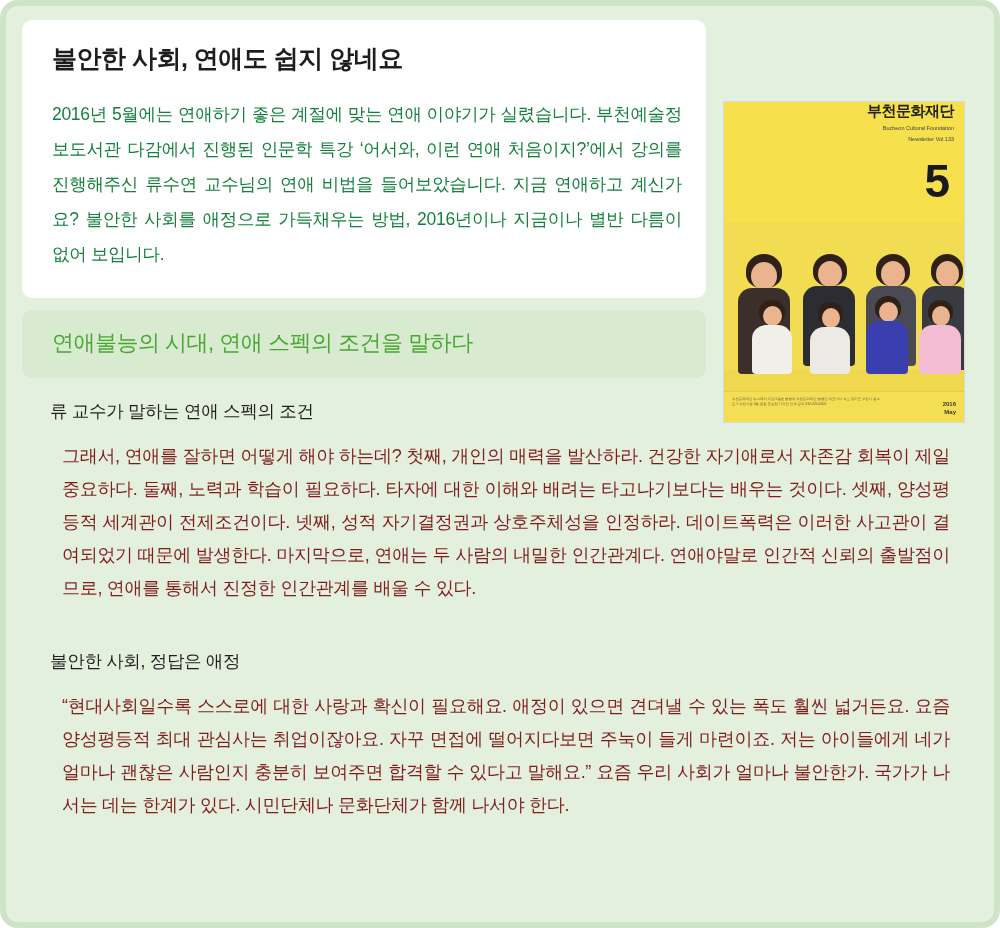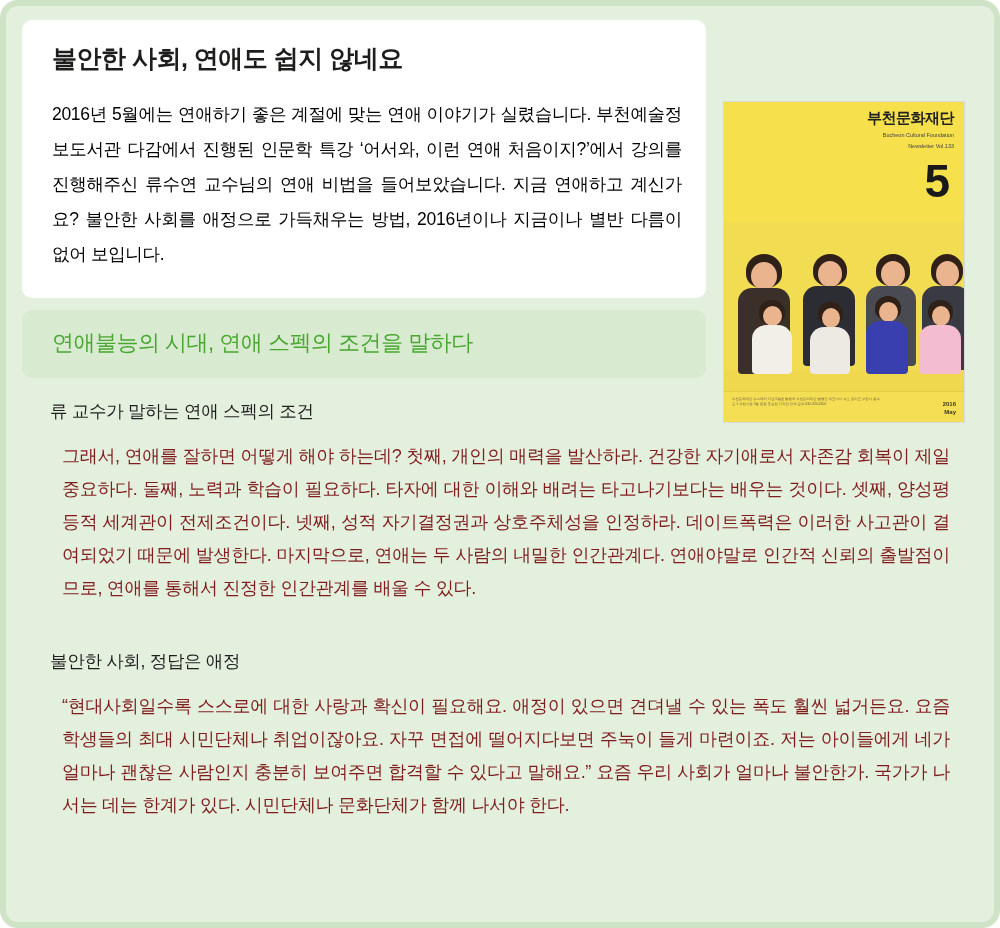--- a/index.html
+++ b/index.html
@@ -38,21 +38,21 @@
   }
   .top-title {
     font-size: 25px;
     font-weight: bold;
     color: #1d1d1b;
     letter-spacing: -0.5px;
     margin: 0 0 22px 0;
   }
   .top-body {
     font-size: 17.5px;
-    color: #000000;
+    color: #15803d;
     line-height: 35px;
     text-align: justify;
     letter-spacing: -0.3px;
     margin: 0;
     width: 630px;
   }
 
   
   .cover-wrap {
     position: absolute;
@@ -67,21 +67,21 @@
   .cover {
     position: relative;
     width: 100%;
     height: 100%;
     background: linear-gradient(#f6e04b 0%, #f6e04b 52%, #f3d93f 52%, #f3d93f 100%);
     overflow: hidden;
   }
   .cover-brand {
     position: absolute;
     right: 10px;
-    top: 7px;
+    top: 0;
     text-align: right;
   }
   .cover-brand .kr {
     font-size: 15px;
     font-weight: bold;
     color: #222;
     letter-spacing: -0.5px;
     display: block;
   }
   .cover-brand .en {
@@ -293,16 +293,16 @@
 
   <div class="green-card">
     <h2 class="green-title">연애불능의 시대, 연애 스펙의 조건을 말하다</h2>
   </div>
 
   <div class="lower">
     <p class="sub-lead">류 교수가 말하는 연애 스펙의 조건</p>
     <p class="para">그래서, 연애를 잘하면 어떻게 해야 하는데? 첫째, 개인의 매력을 발산하라. 건강한 자기애로서 자존감 회복이 제일 중요하다. 둘째, 노력과 학습이 필요하다. 타자에 대한 이해와 배려는 타고나기보다는 배우는 것이다. 셋째, 양성평등적 세계관이 전제조건이다. 넷째, 성적 자기결정권과 상호주체성을 인정하라. 데이트폭력은 이러한 사고관이 결여되었기 때문에 발생한다. 마지막으로, 연애는 두 사람의 내밀한 인간관계다. 연애야말로 인간적 신뢰의 출발점이므로, 연애를 통해서 진정한 인간관계를 배울 수 있다.</p>
     <div class="block-gap"></div>
     <p class="sub-lead">불안한 사회, 정답은 애정</p>
-    <p class="para">“현대사회일수록 스스로에 대한 사랑과 확신이 필요해요. 애정이 있으면 견뎌낼 수 있는 폭도 훨씬 넓거든요. 요즘 학생들의 최대 시민단체나 취업이잖아요. 자꾸 면접에 떨어지다보면 주눅이 들게 마련이죠. 저는 아이들에게 네가 얼마나 괜찮은 사람인지 충분히 보여주면 합격할 수 있다고 말해요.” 요즘 우리 사회가 얼마나 불안한가. 국가가 나서는 데는 한계가 있다. 시민단체나 문화단체가 함께 나서야 한다.</p>
+    <p class="para">“현대사회일수록 스스로에 대한 사랑과 확신이 필요해요. 애정이 있으면 견뎌낼 수 있는 폭도 훨씬 넓거든요. 요즘 양성평등적 최대 관심사는 취업이잖아요. 자꾸 면접에 떨어지다보면 주눅이 들게 마련이죠. 저는 아이들에게 네가 얼마나 괜찮은 사람인지 충분히 보여주면 합격할 수 있다고 말해요.” 요즘 우리 사회가 얼마나 불안한가. 국가가 나서는 데는 한계가 있다. 시민단체나 문화단체가 함께 나서야 한다.</p>
   </div>
 
 </div>
 
 </body></html>

